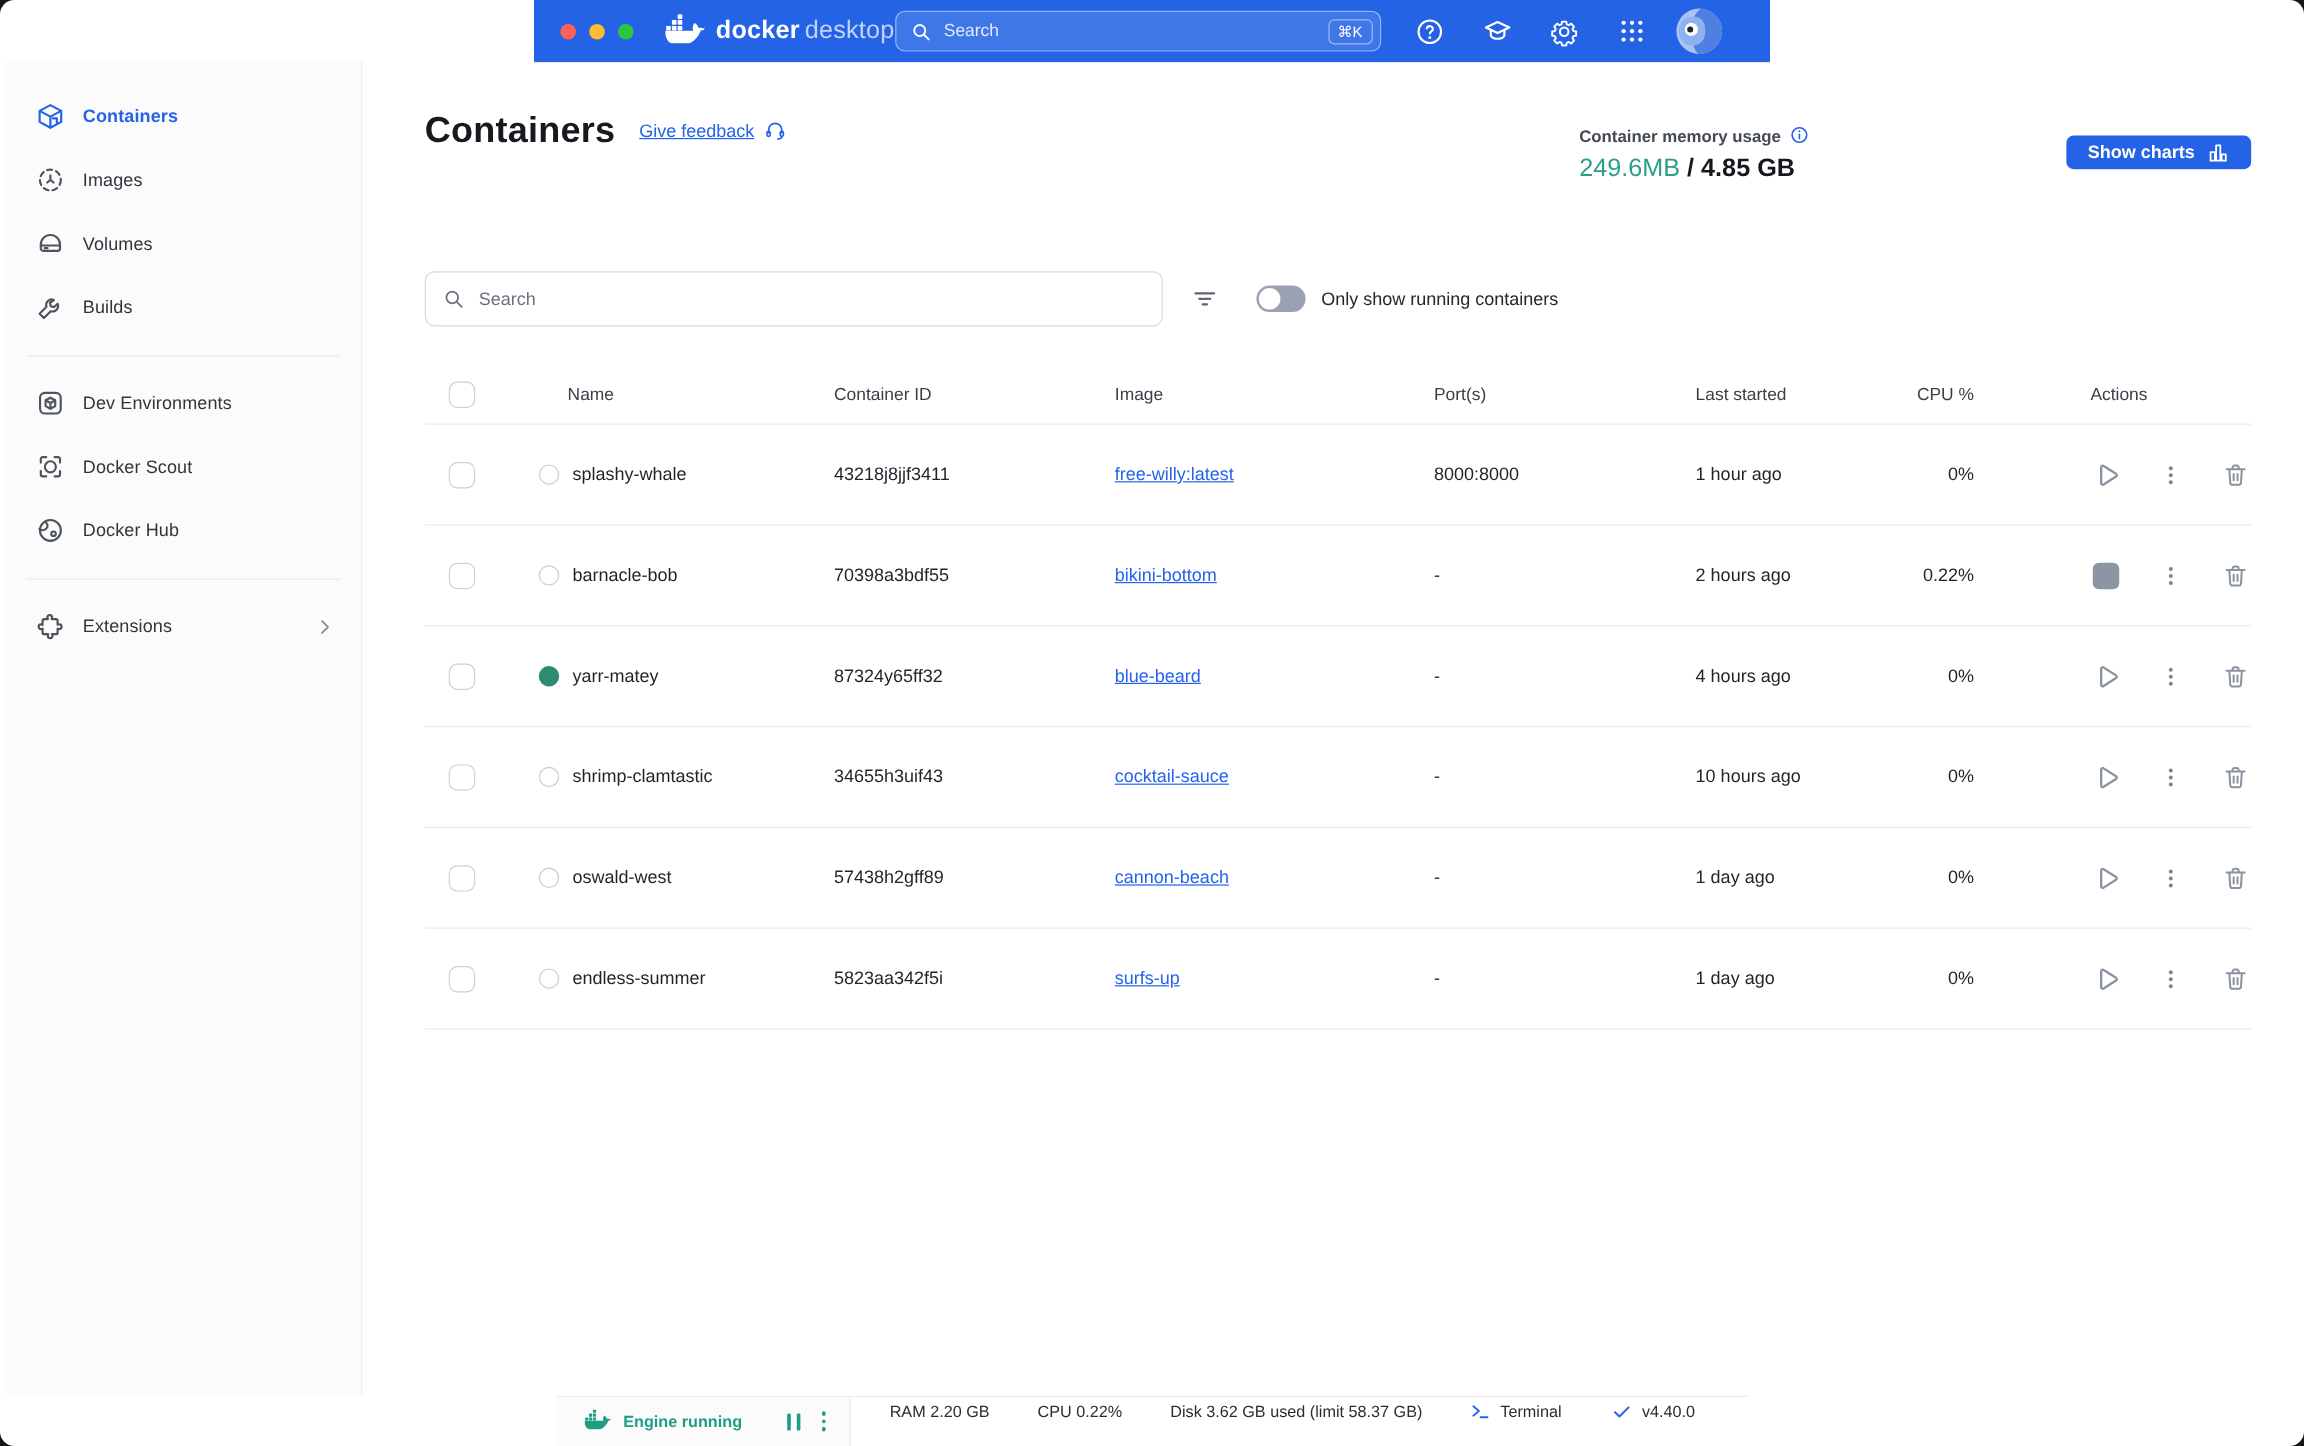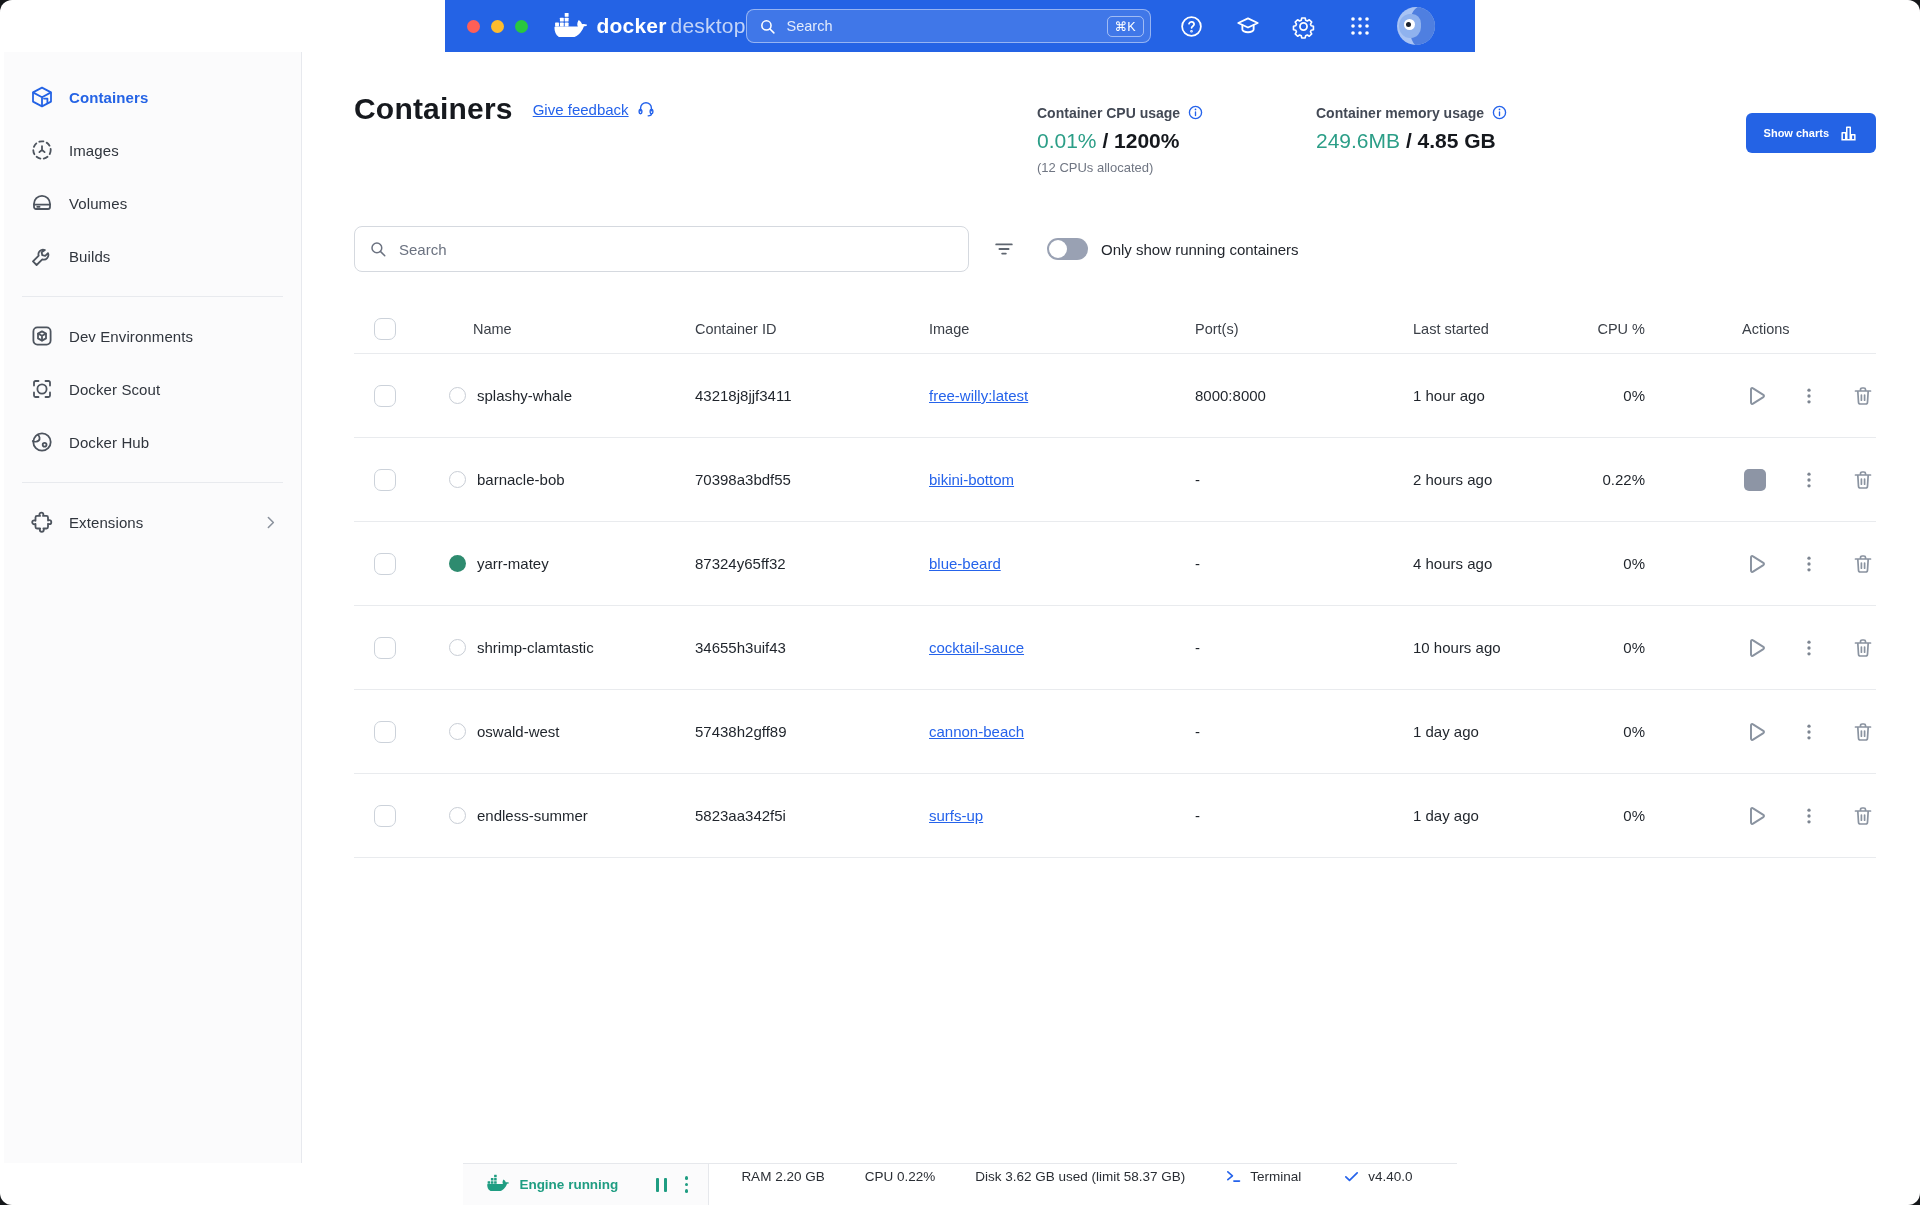--- a/index.html
+++ b/index.html
@@ -48,21 +48,21 @@
   .feedback{display:flex;align-items:center;gap:7px;color:#2563eb;font-size:15px;text-decoration:underline;cursor:pointer;font-weight:500;}
   .subtitle{margin-top:12px;font-size:15px;color:#3c4149;display:flex;align-items:center;gap:6px;}
   .link{color:#2563eb;text-decoration:underline;cursor:pointer;display:inline-flex;align-items:center;gap:5px;}
   .stat{position:absolute;top:12px;}
   .stat.cpu{left:683px;}
   .stat.mem{left:962px;}
   .stat-label{font-size:14px;font-weight:700;color:#434955;display:flex;align-items:center;gap:7px;}
   .stat-value{margin-top:8px;font-size:21px;color:#15181d;font-weight:600;}
   .stat-value .used{color:#2b9e87;font-weight:500;}
   .stat-note{margin-top:7px;font-size:13px;color:#707683;}
-  .show-charts{position:absolute;right:0;top:21px;background:#2463e5;color:#fff;border:none;border-radius:6px;height:40px;padding:14px 18px;font-size:11px;font-weight:600;display:flex;align-items:center;gap:10px;cursor:pointer;}
+  .show-charts{position:absolute;right:0;top:21px;background:#2463e5;color:#fff;border:none;border-radius:6px;height:28px;padding:14px 18px;font-size:15px;font-weight:600;display:flex;align-items:center;gap:10px;cursor:pointer;}
 
   
   .filter-row{margin-top:22px;display:flex;align-items:center;}
   .search-box{width:615px;height:46px;border:1px solid #d5d9df;border-radius:8px;display:flex;align-items:center;padding:0 14px;background:#fff;}
   .search-box input{flex:1;border:none;outline:none;font-size:15px;color:#30353d;margin-left:10px;background:transparent;}
   .search-box input::placeholder{color:#6b7280;}
   .filter-ico{margin-left:24px;cursor:pointer;display:flex;}
   .toggle{margin-left:32px;width:41px;height:22px;border-radius:11px;background:#99a1b3;position:relative;cursor:pointer;flex:none;}
   .toggle .knob{position:absolute;left:2px;top:2px;width:18px;height:18px;border-radius:50%;background:#fff;}
   .toggle-label{margin-left:13px;font-size:15px;color:#23272e;font-weight:500;}
@@ -276,32 +276,20 @@
             <span>Give feedback</span>
             <svg width="20" height="20" viewBox="0 0 24 24" fill="none" stroke="#2563eb" stroke-width="1.7" stroke-linecap="round">
                 <path d="M5.5 14v-3a6.5 6.5 0 0 1 13 0v3"></path>
                 <rect x="3.8" y="12.6" width="3.2" height="5" rx="1.6"></rect>
                 <rect x="17" y="12.6" width="3.2" height="5" rx="1.6"></rect>
                 <path d="M18.6 17.8c0 1.7-2 2.4-4 2.4"></path>
               </svg>
           </span>
         </div>
 
-        <div class="stat cpu">
-          <div class="stat-label">
-              <span>Container CPU usage</span>
-            <svg width="17" height="17" viewBox="0 0 24 24" fill="none" stroke="#2563eb" stroke-width="1.9" stroke-linecap="round">
-                <circle cx="12" cy="12" r="8.6"></circle>
-                <path d="M12 11.2v5"></path>
-                <circle cx="12" cy="7.7" r="1.2" fill="#2563eb" stroke="none"></circle>
-              </svg>
-          </div>
-          <div class="stat-value"><span class="used">0.01%</span><span> / </span><span>1200%</span></div>
-          <div class="stat-note">(12 CPUs allocated)</div>
-        </div>
 
         <div class="stat mem">
           <div class="stat-label">
               <span>Container memory usage</span>
             <svg width="17" height="17" viewBox="0 0 24 24" fill="none" stroke="#2563eb" stroke-width="1.9" stroke-linecap="round">
                 <circle cx="12" cy="12" r="8.6"></circle>
                 <path d="M12 11.2v5"></path>
                 <circle cx="12" cy="7.7" r="1.2" fill="#2563eb" stroke="none"></circle>
               </svg>
           </div>

